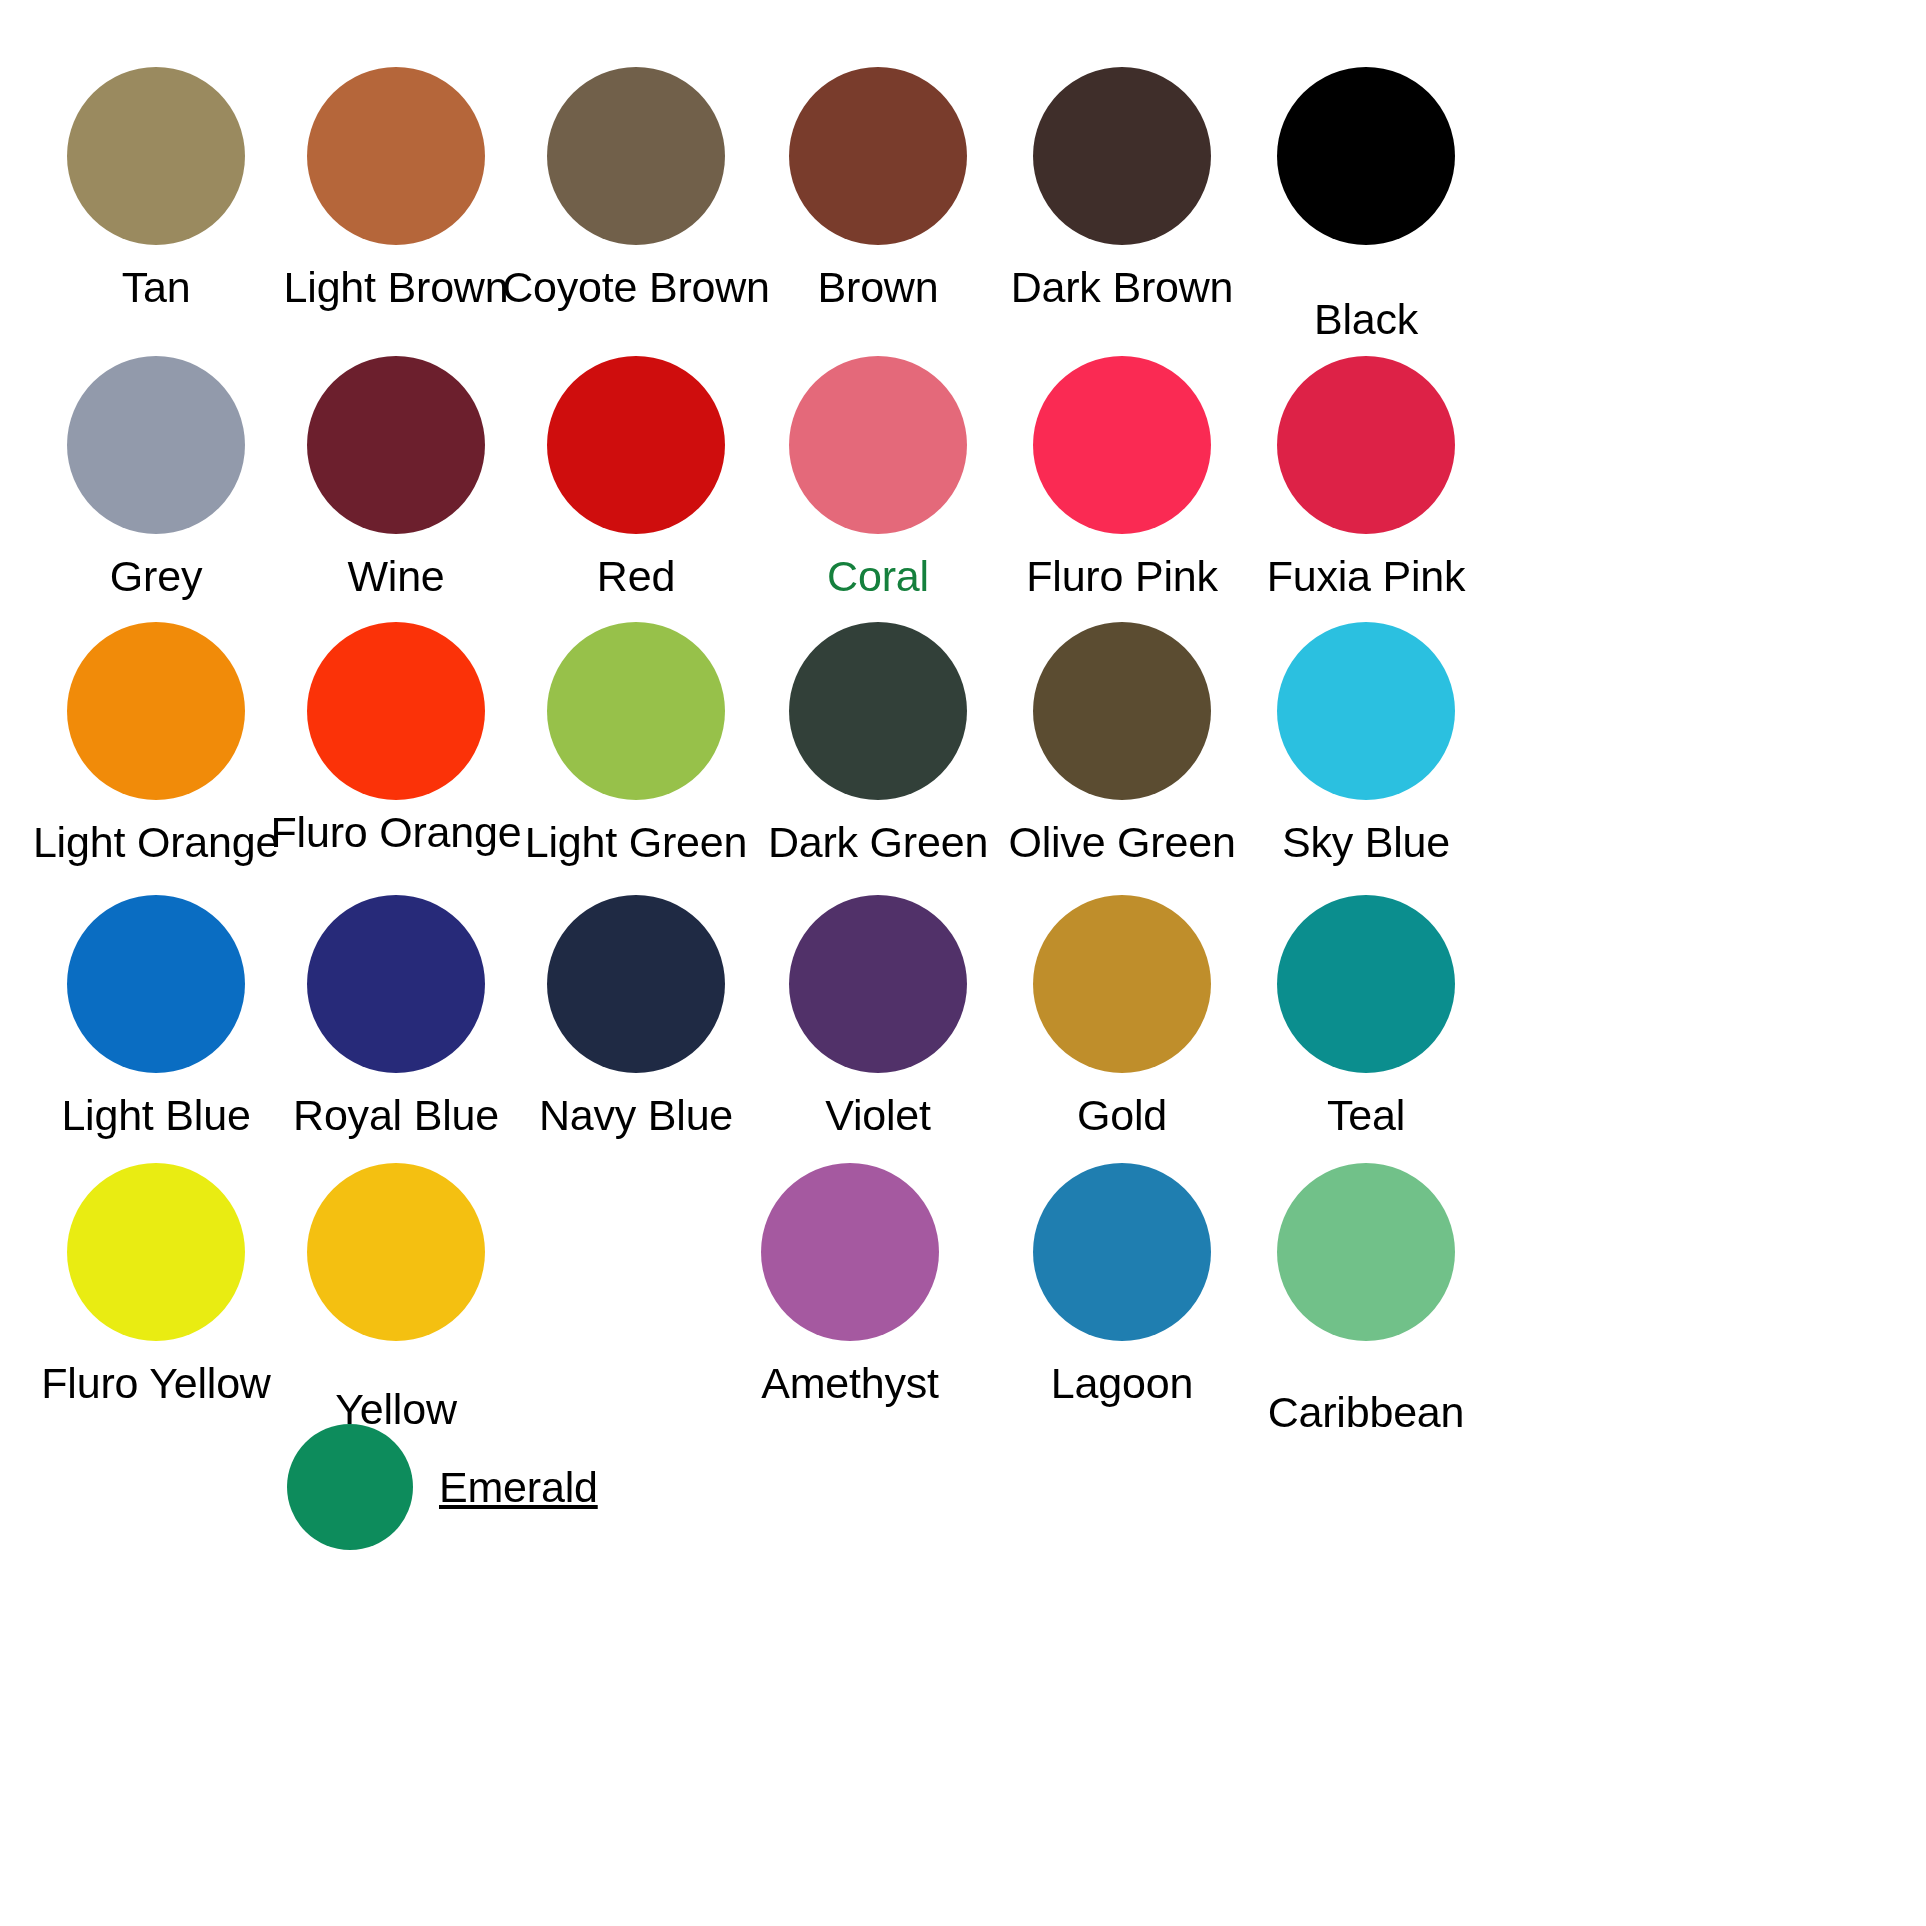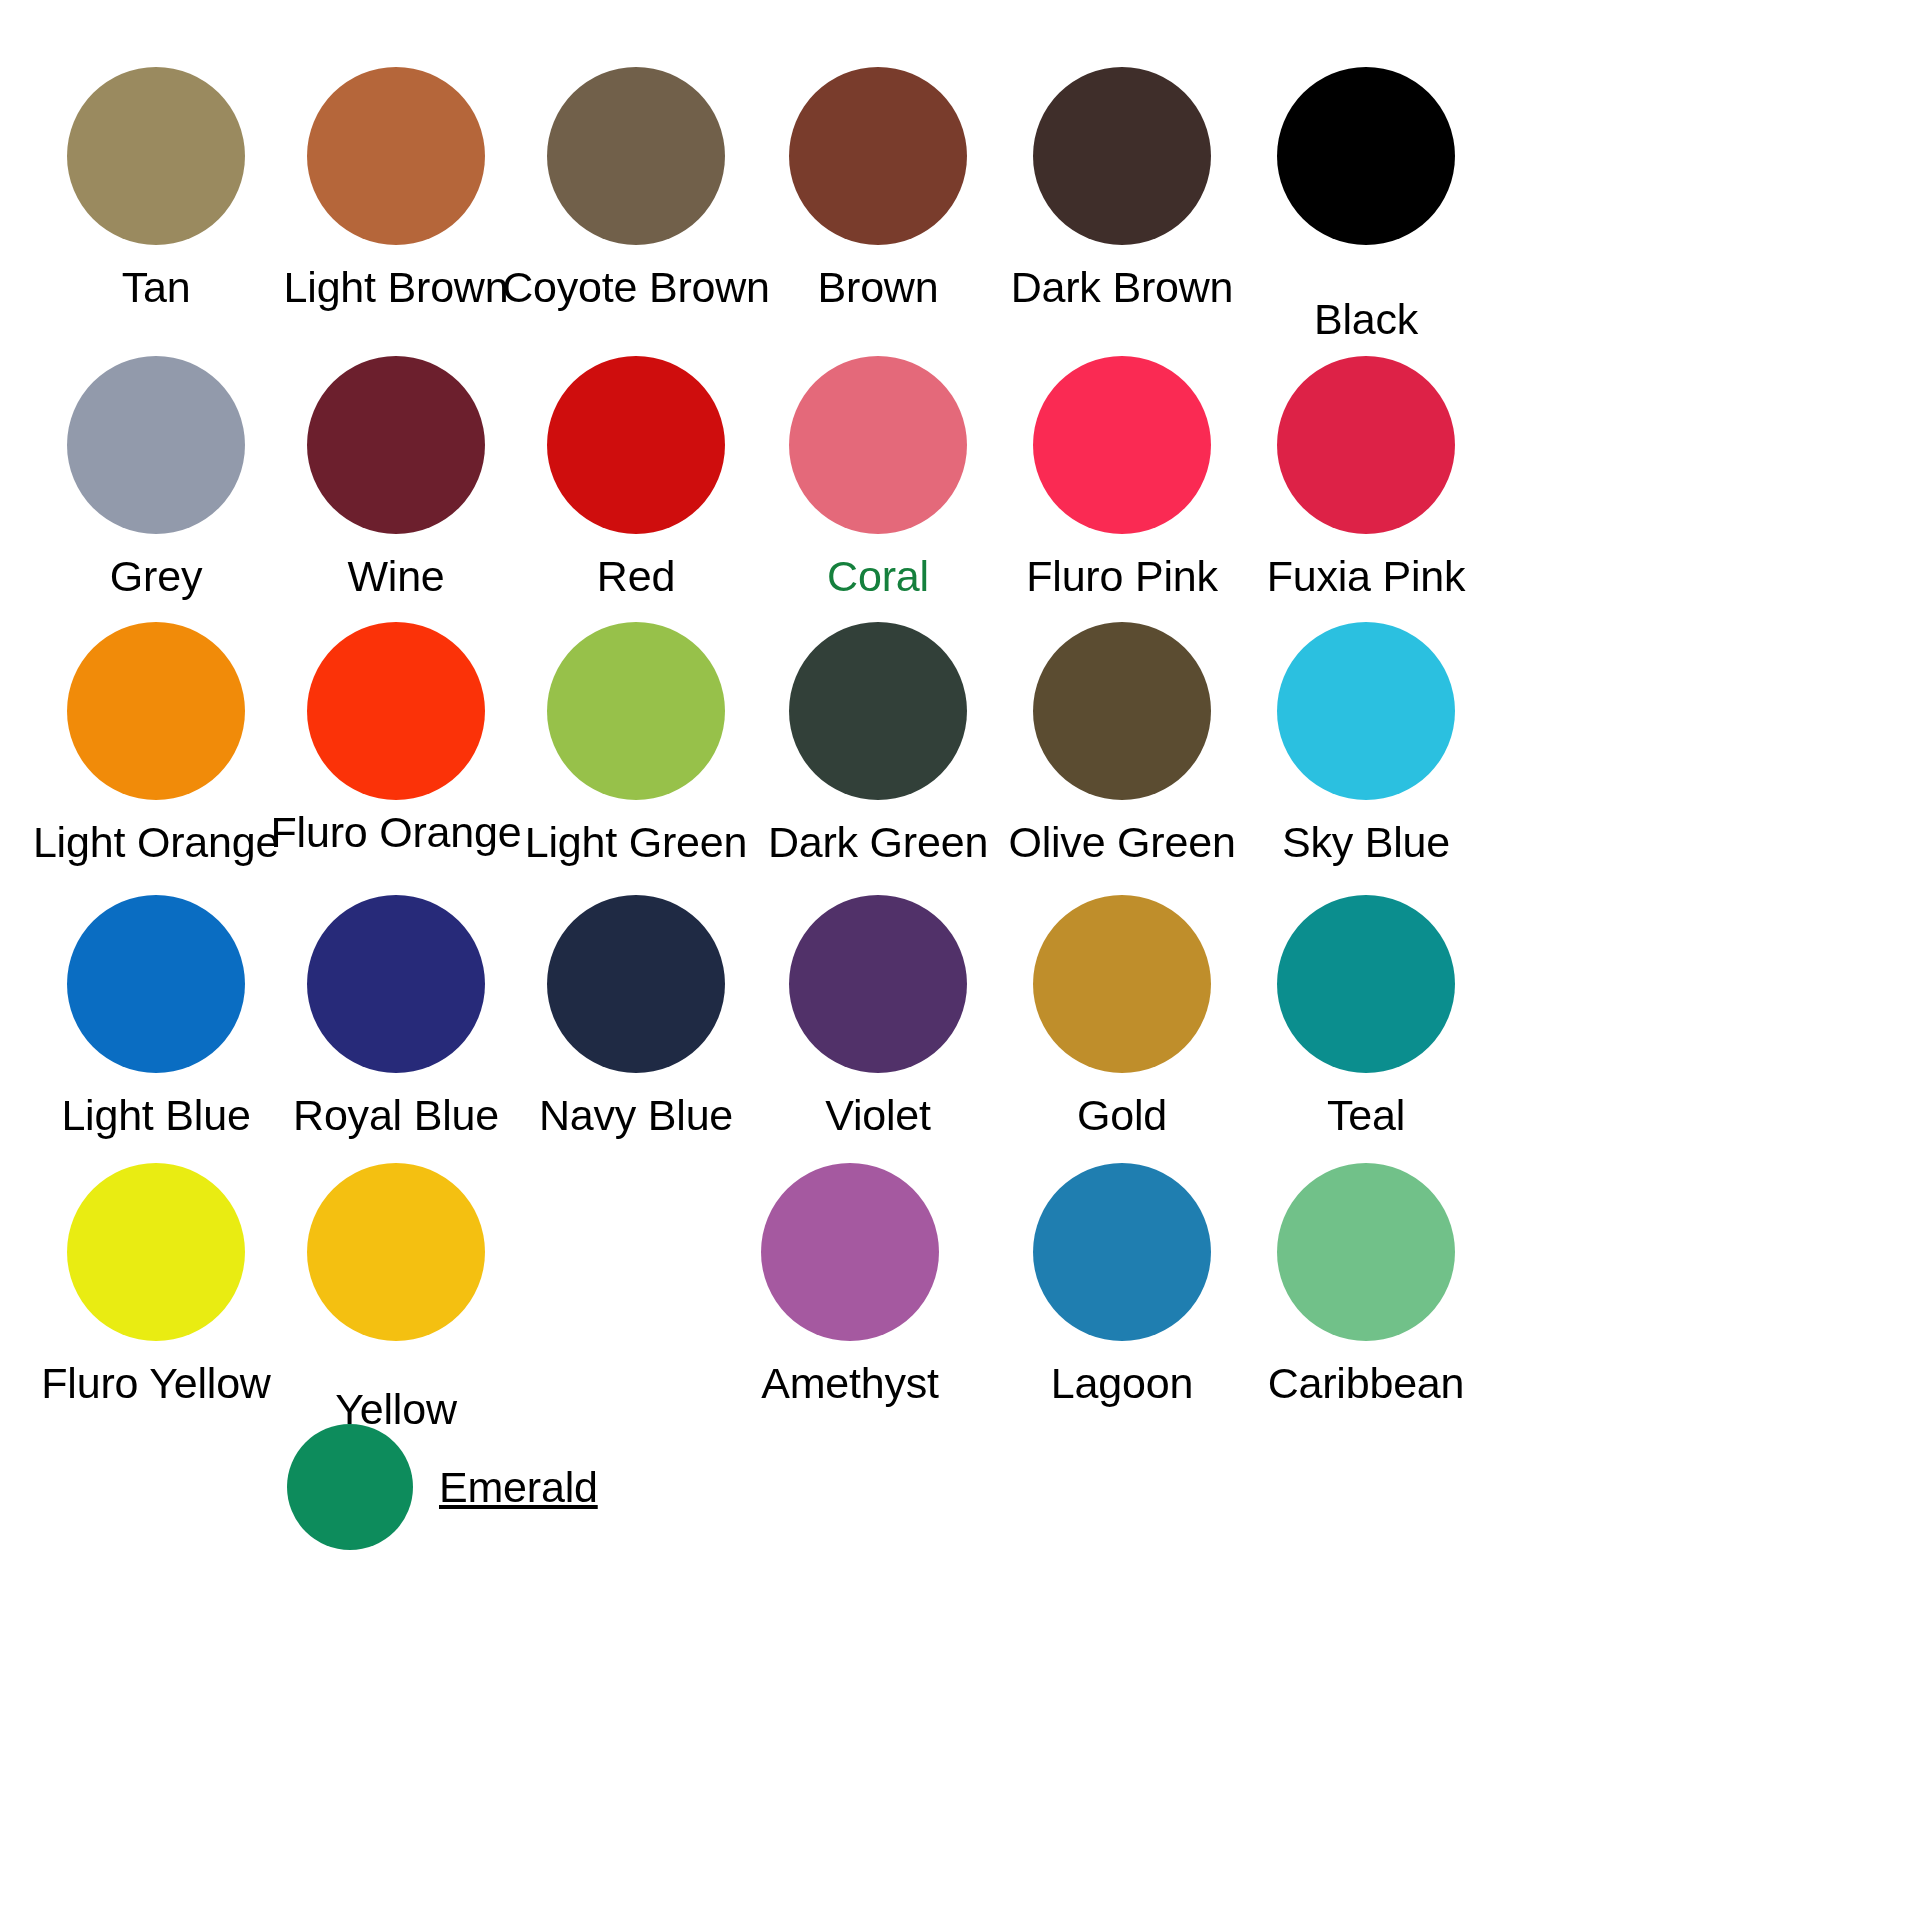--- a/index.html
+++ b/index.html
@@ -157,21 +157,21 @@
       <div class="swatch-label" style="color: rgb(0, 0, 0); margin-top: 44px;">Yellow</div>
     </div>
     <div class="swatch-cell" style="left: 761px; top: 1163px; width: 178px;">
       <span class="swatch-dot" title="Amethyst" style="width: 178px; height: 178px; background: rgb(165, 89, 160);"></span>
       <div class="swatch-label" style="color: rgb(0, 0, 0); margin-top: 18px;">Amethyst</div>
     </div>
     <div class="swatch-cell" style="left: 1033px; top: 1163px; width: 178px;">
       <span class="swatch-dot" title="Lagoon" style="width: 178px; height: 178px; background: rgb(31, 126, 176);"></span>
       <div class="swatch-label" style="color: rgb(0, 0, 0); margin-top: 18px;">Lagoon</div>
     </div>
-    <div class="swatch-cell" style="left: 1277px; top: 1163px; width: 178px;">
+    <div class="swatch-cell" style="left: 1277px; top: 1163px; width: 178px; gap: 29px;">
       <span class="swatch-dot" title="Caribbean" style="width: 178px; height: 178px; background: rgb(113, 193, 137);"></span>
       <div class="swatch-label" style="color: rgb(0, 0, 0); margin-top: 18px;">Caribbean</div>
     </div>
     <div class="swatch-cell inline-cell" style="left: 287px; top: 1424px; width: auto;">
       <span class="swatch-dot" title="Emerald" style="width: 126px; height: 126px; background: rgb(13, 140, 92);"></span>
       <div class="swatch-label" style="color: rgb(0, 0, 0);">Emerald</div>
     </div>
   </div>
 
 

